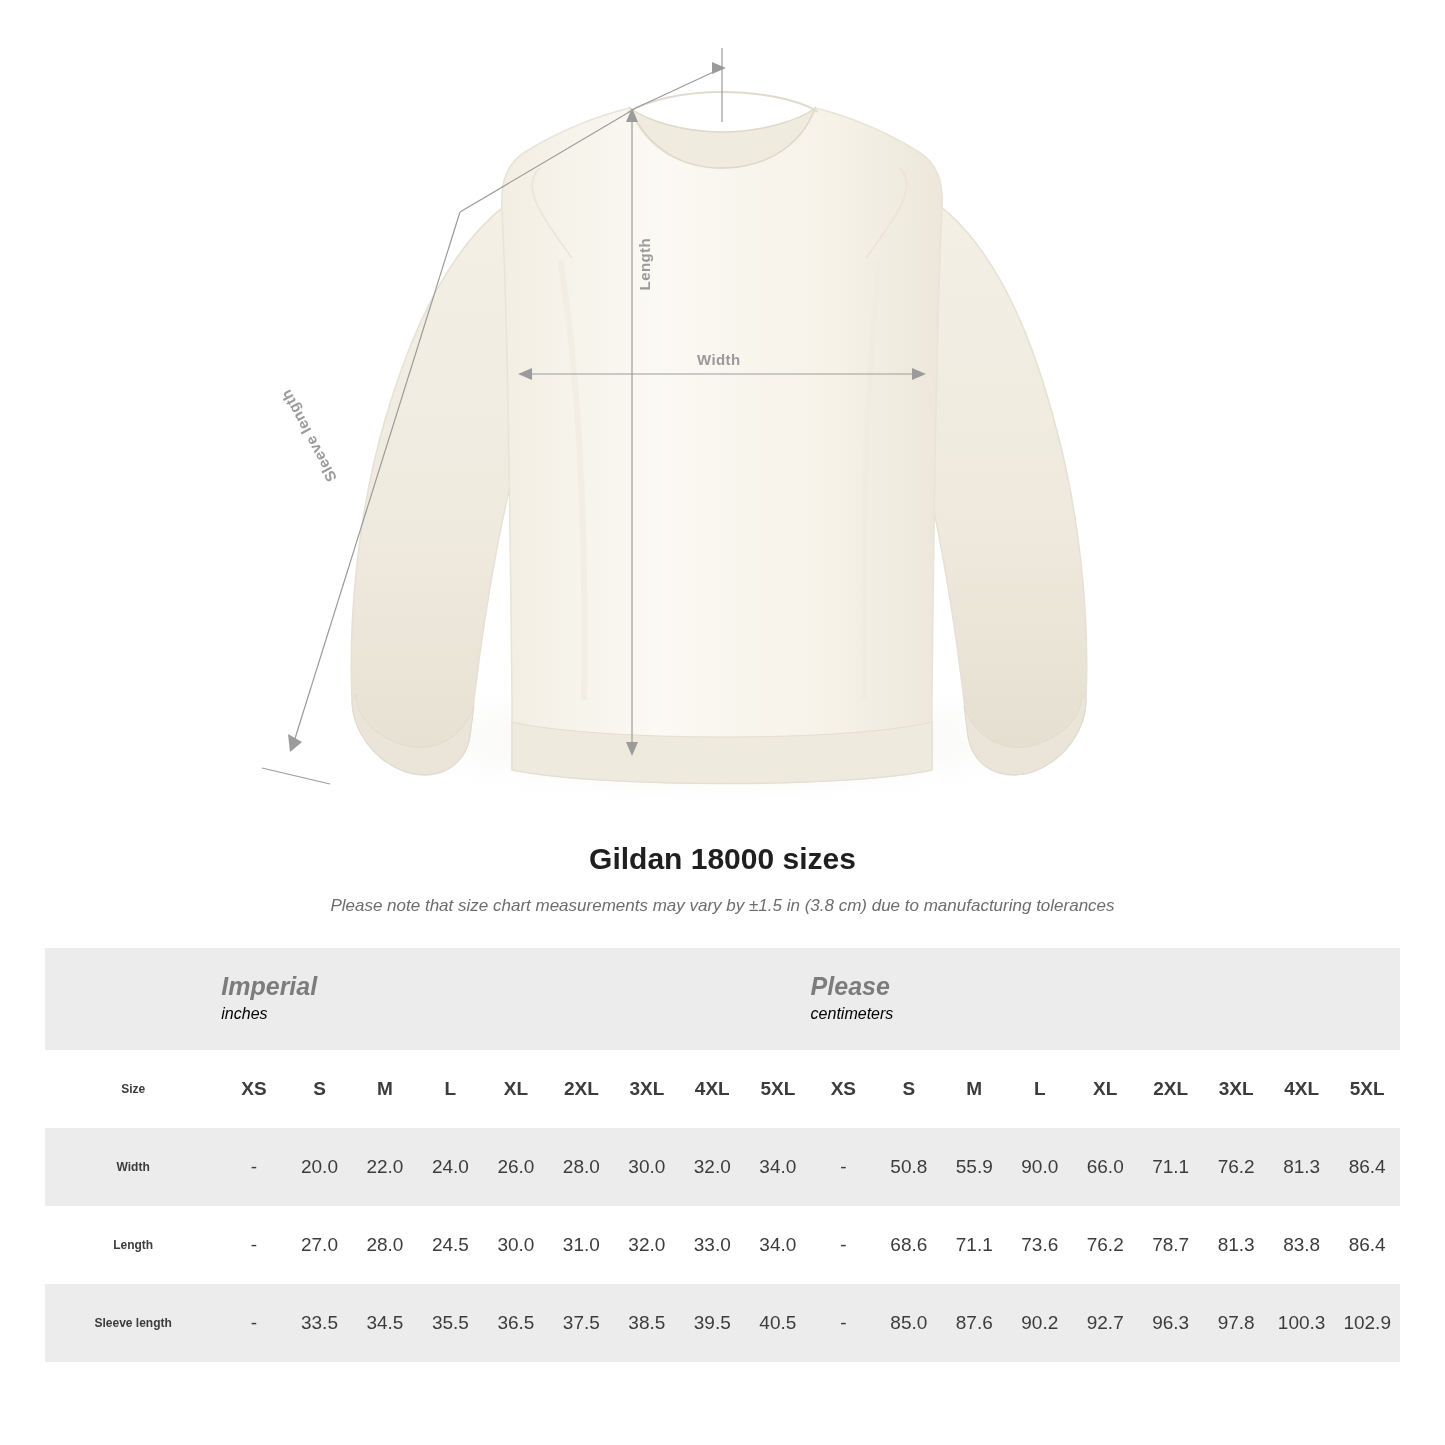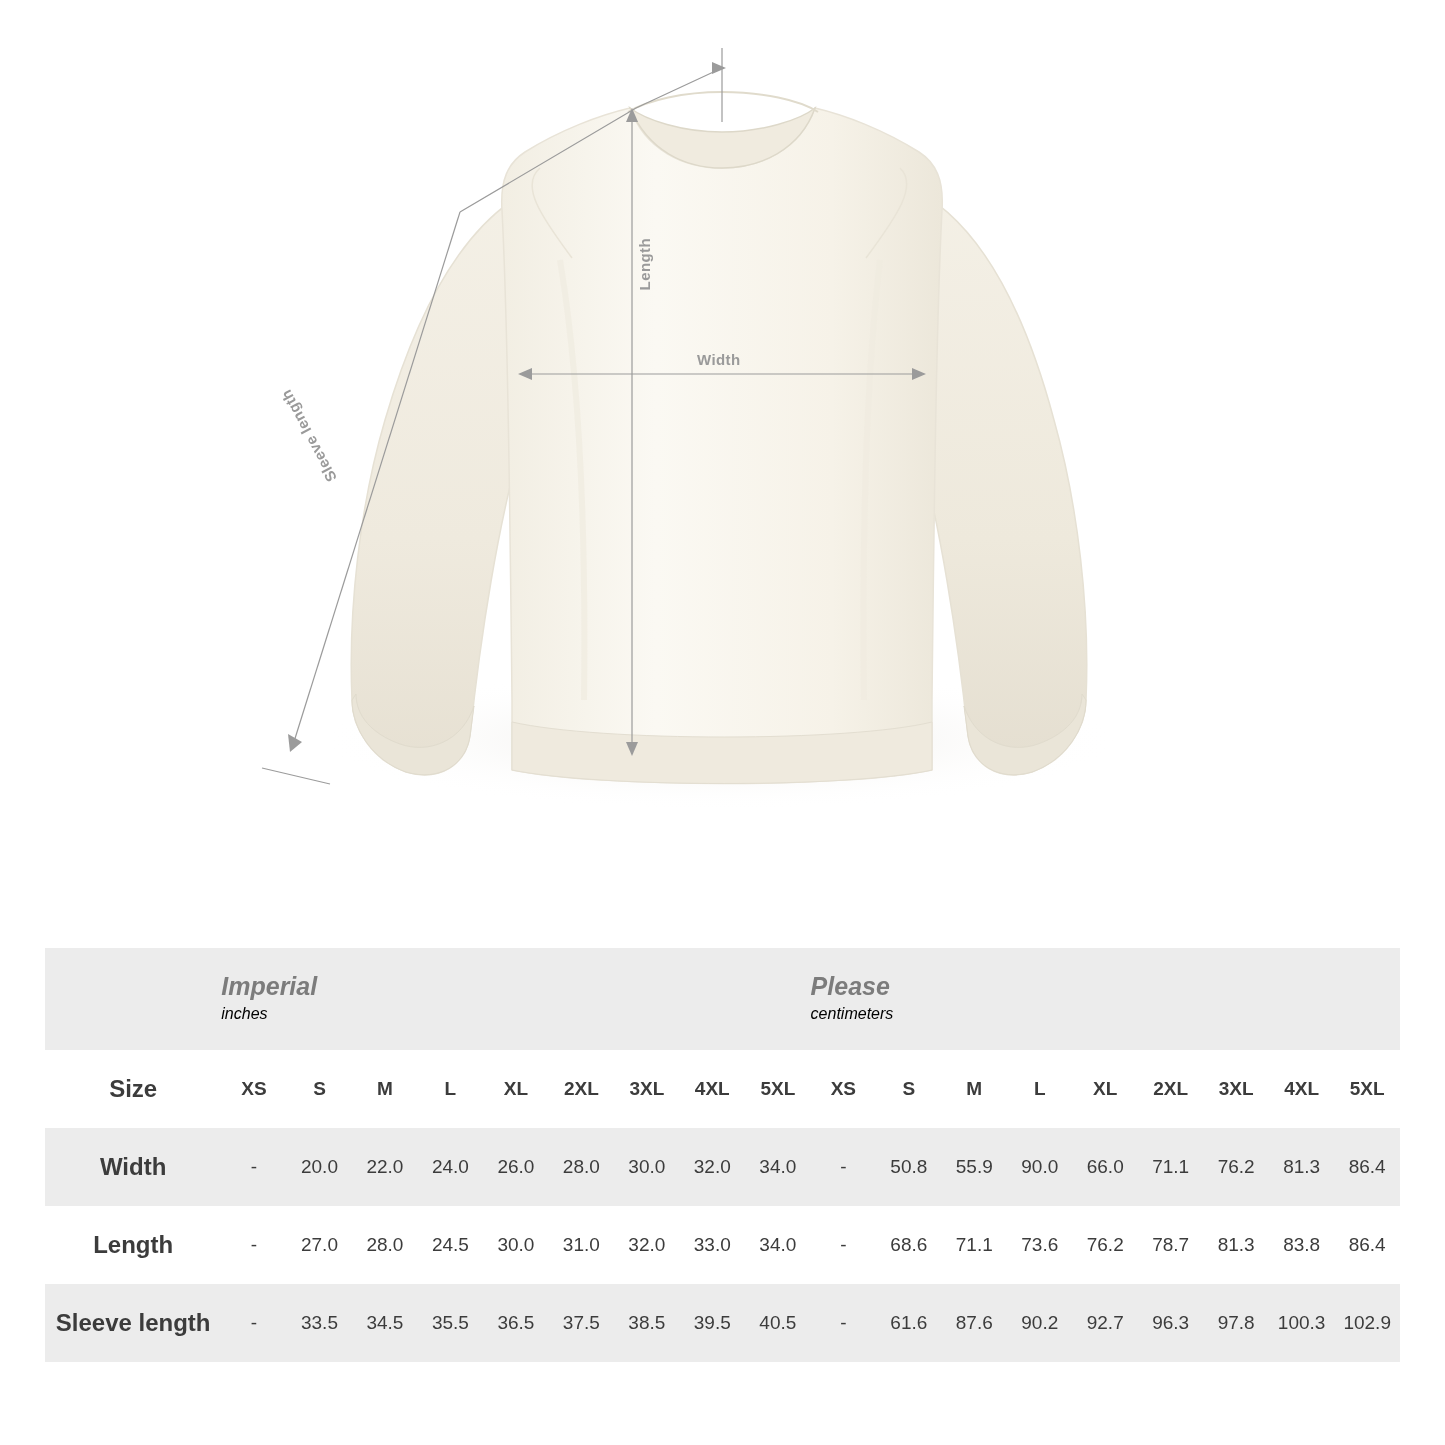--- a/index.html
+++ b/index.html
@@ -123,21 +123,21 @@
     vertical-align: middle;
     border: none;
   }
   thead tr.size-row td {
     font-weight: bold;
     background: #ffffff;
   }
   thead tr.size-row td.rowhead,
   tbody td.rowhead {
     font-weight: bold;
-    font-size: 24px;
+    font-size: 12px;
   }
   tr.shade td { background: #ececec; }
   tr.plain td { background: #ffffff; }
 </style>
 </head>
 <body>
 
 <div id="page">
 
   <div id="illustration">
@@ -218,20 +218,24 @@
 
         <line x1="262" y1="768" x2="330" y2="784"></line>
       </g>
     </svg>
 
     <div class="dim-label" id="label-length">Length</div>
     <div class="dim-label" id="label-width">Width</div>
     <div class="dim-label" id="label-sleeve">Sleeve length</div>
   </div>
 
+  <div id="title-block">
+    <h1 id="chart-title">Gildan 18000 sizes</h1>
+    <p id="chart-note">Please note that size chart measurements may vary by ±1.5 in (3.8 cm) due to manufacturing tolerances</p>
+  </div>
 
   <div id="table-wrap">
     <table>
       <colgroup>
         <col style="width:175px">
         <col span="9" style="width:65px">
         <col span="9" style="width:65px">
       </colgroup>
       <thead>
         <tr class="unit-row">
@@ -315,21 +319,21 @@
             <td>-</td>
             <td>33.5</td>
             <td>34.5</td>
             <td>35.5</td>
             <td>36.5</td>
             <td>37.5</td>
             <td>38.5</td>
             <td>39.5</td>
             <td>40.5</td>
             <td>-</td>
-            <td>61.6</td>
+            <td>85.0</td>
             <td>87.6</td>
             <td>90.2</td>
             <td>92.7</td>
             <td>96.3</td>
             <td>97.8</td>
             <td>100.3</td>
             <td>102.9</td>
           </tr>
         </tbody>
     </table>

